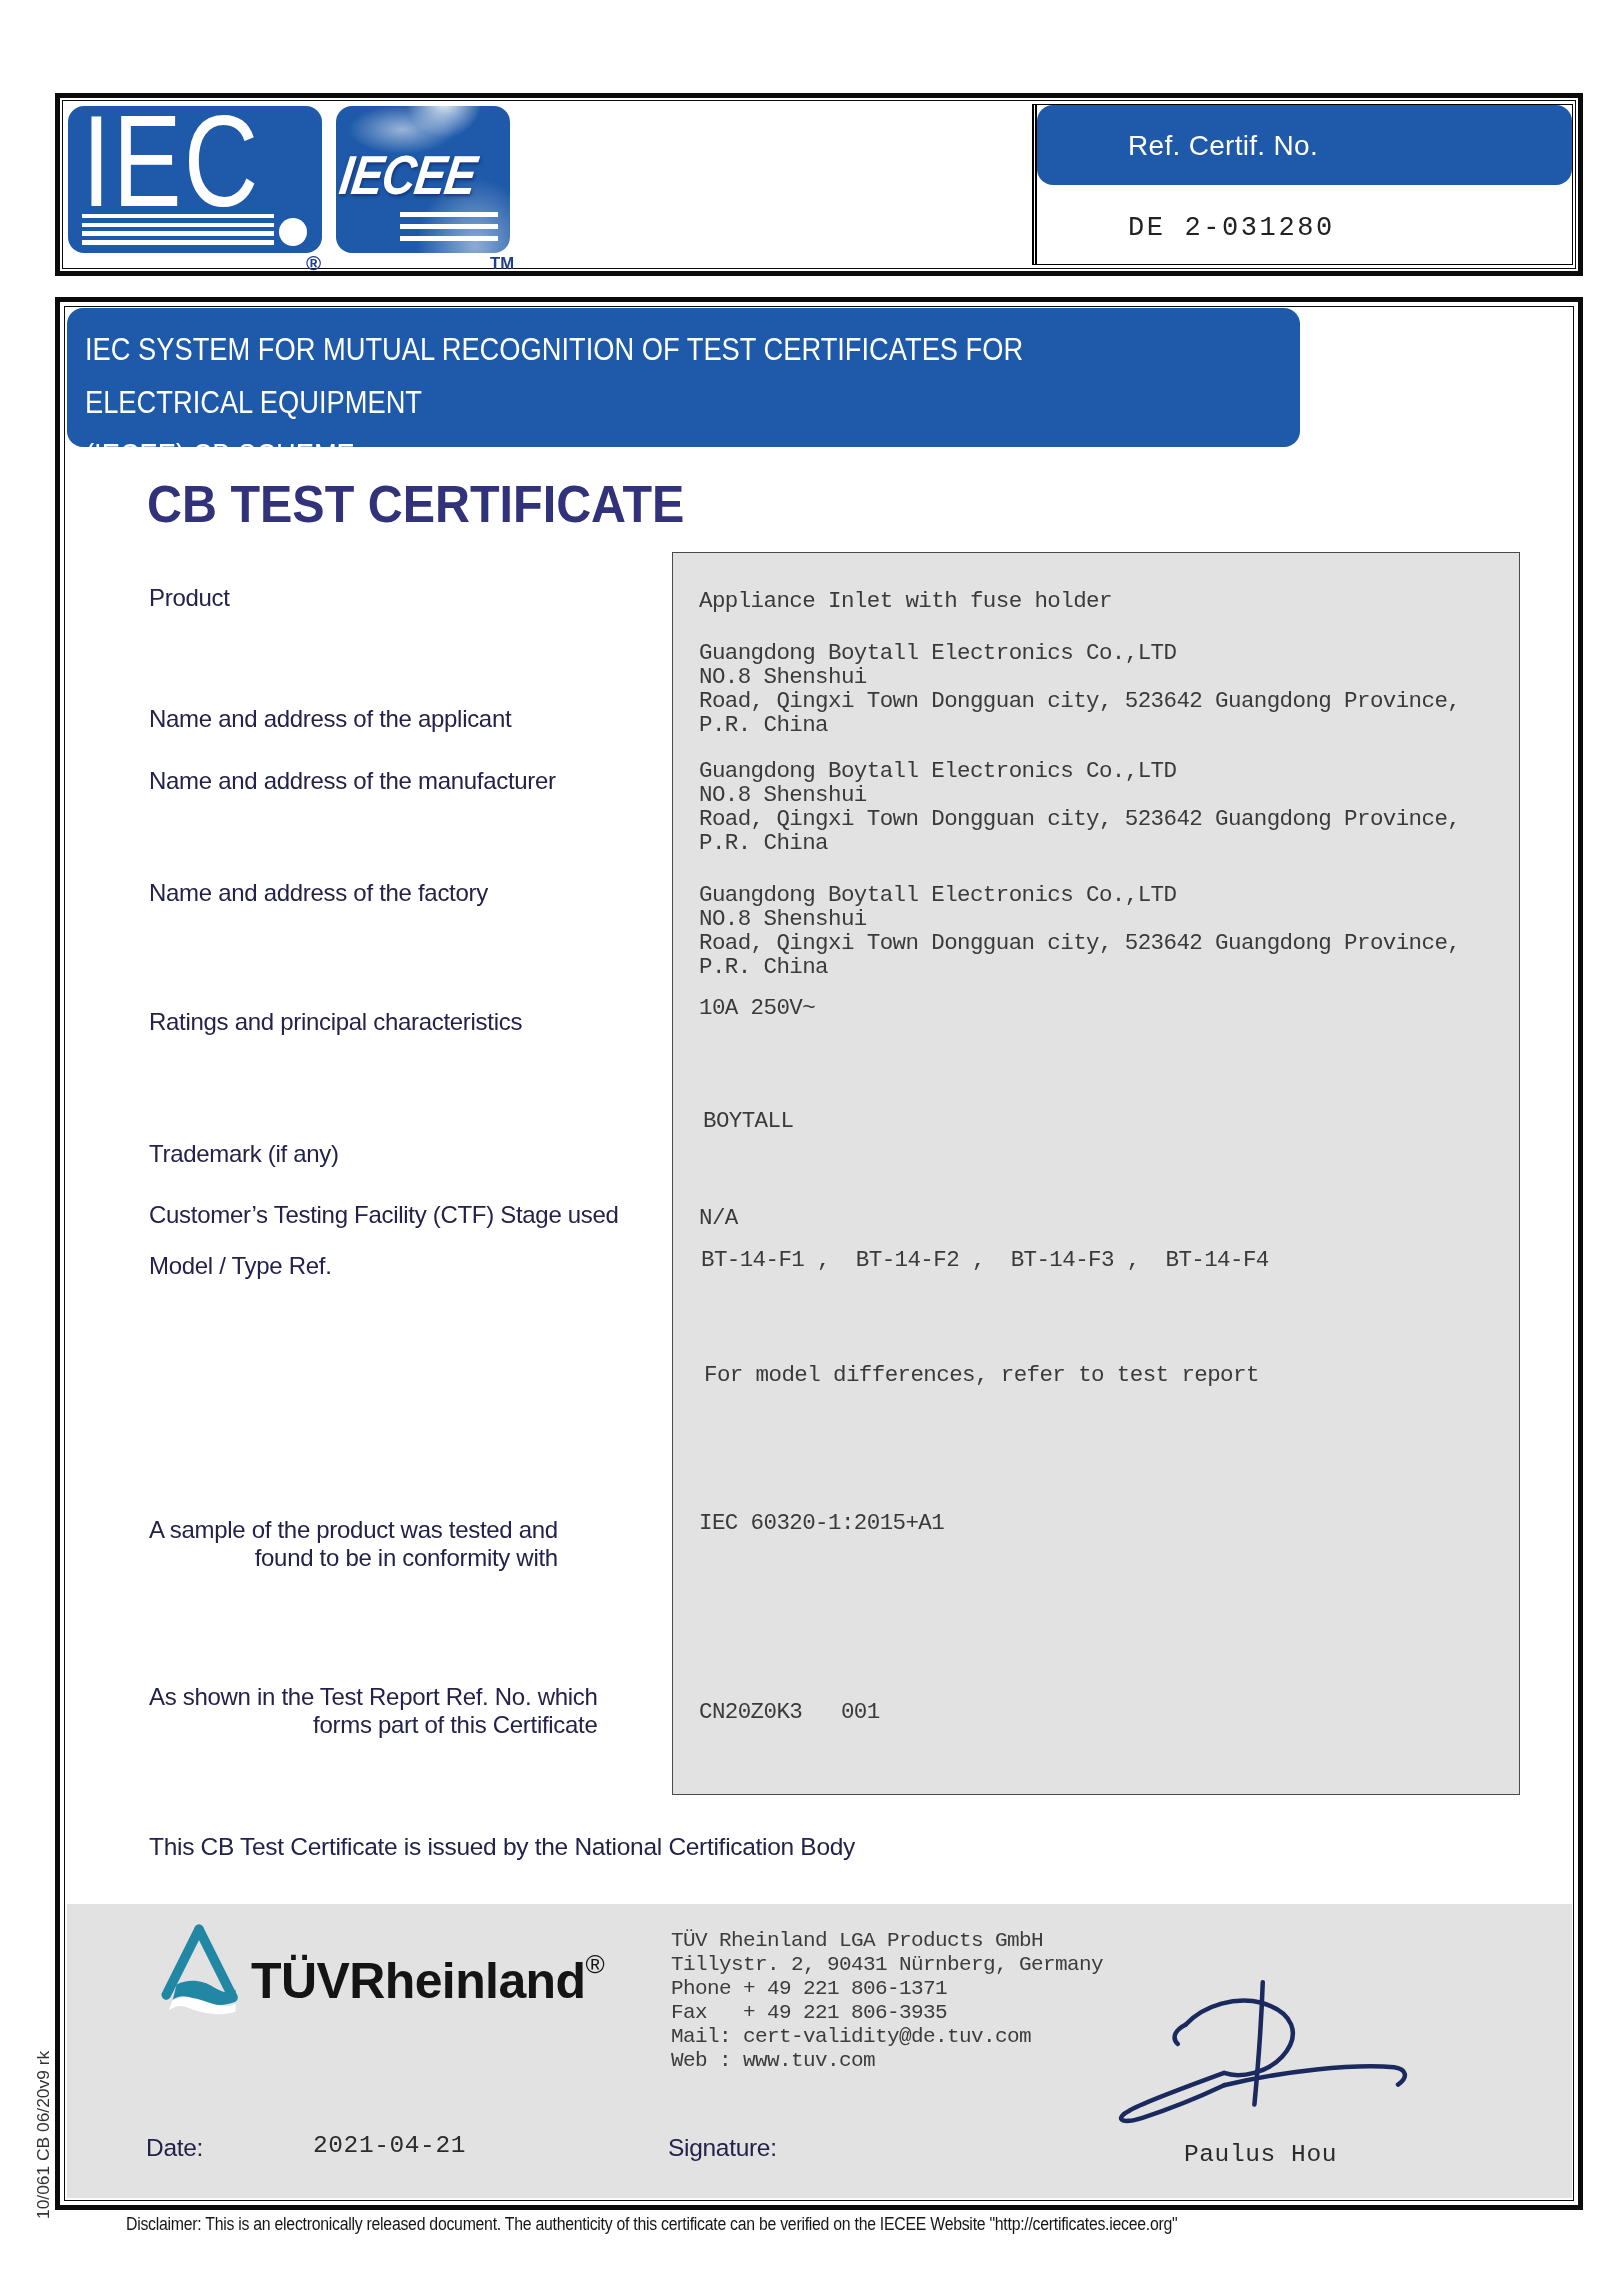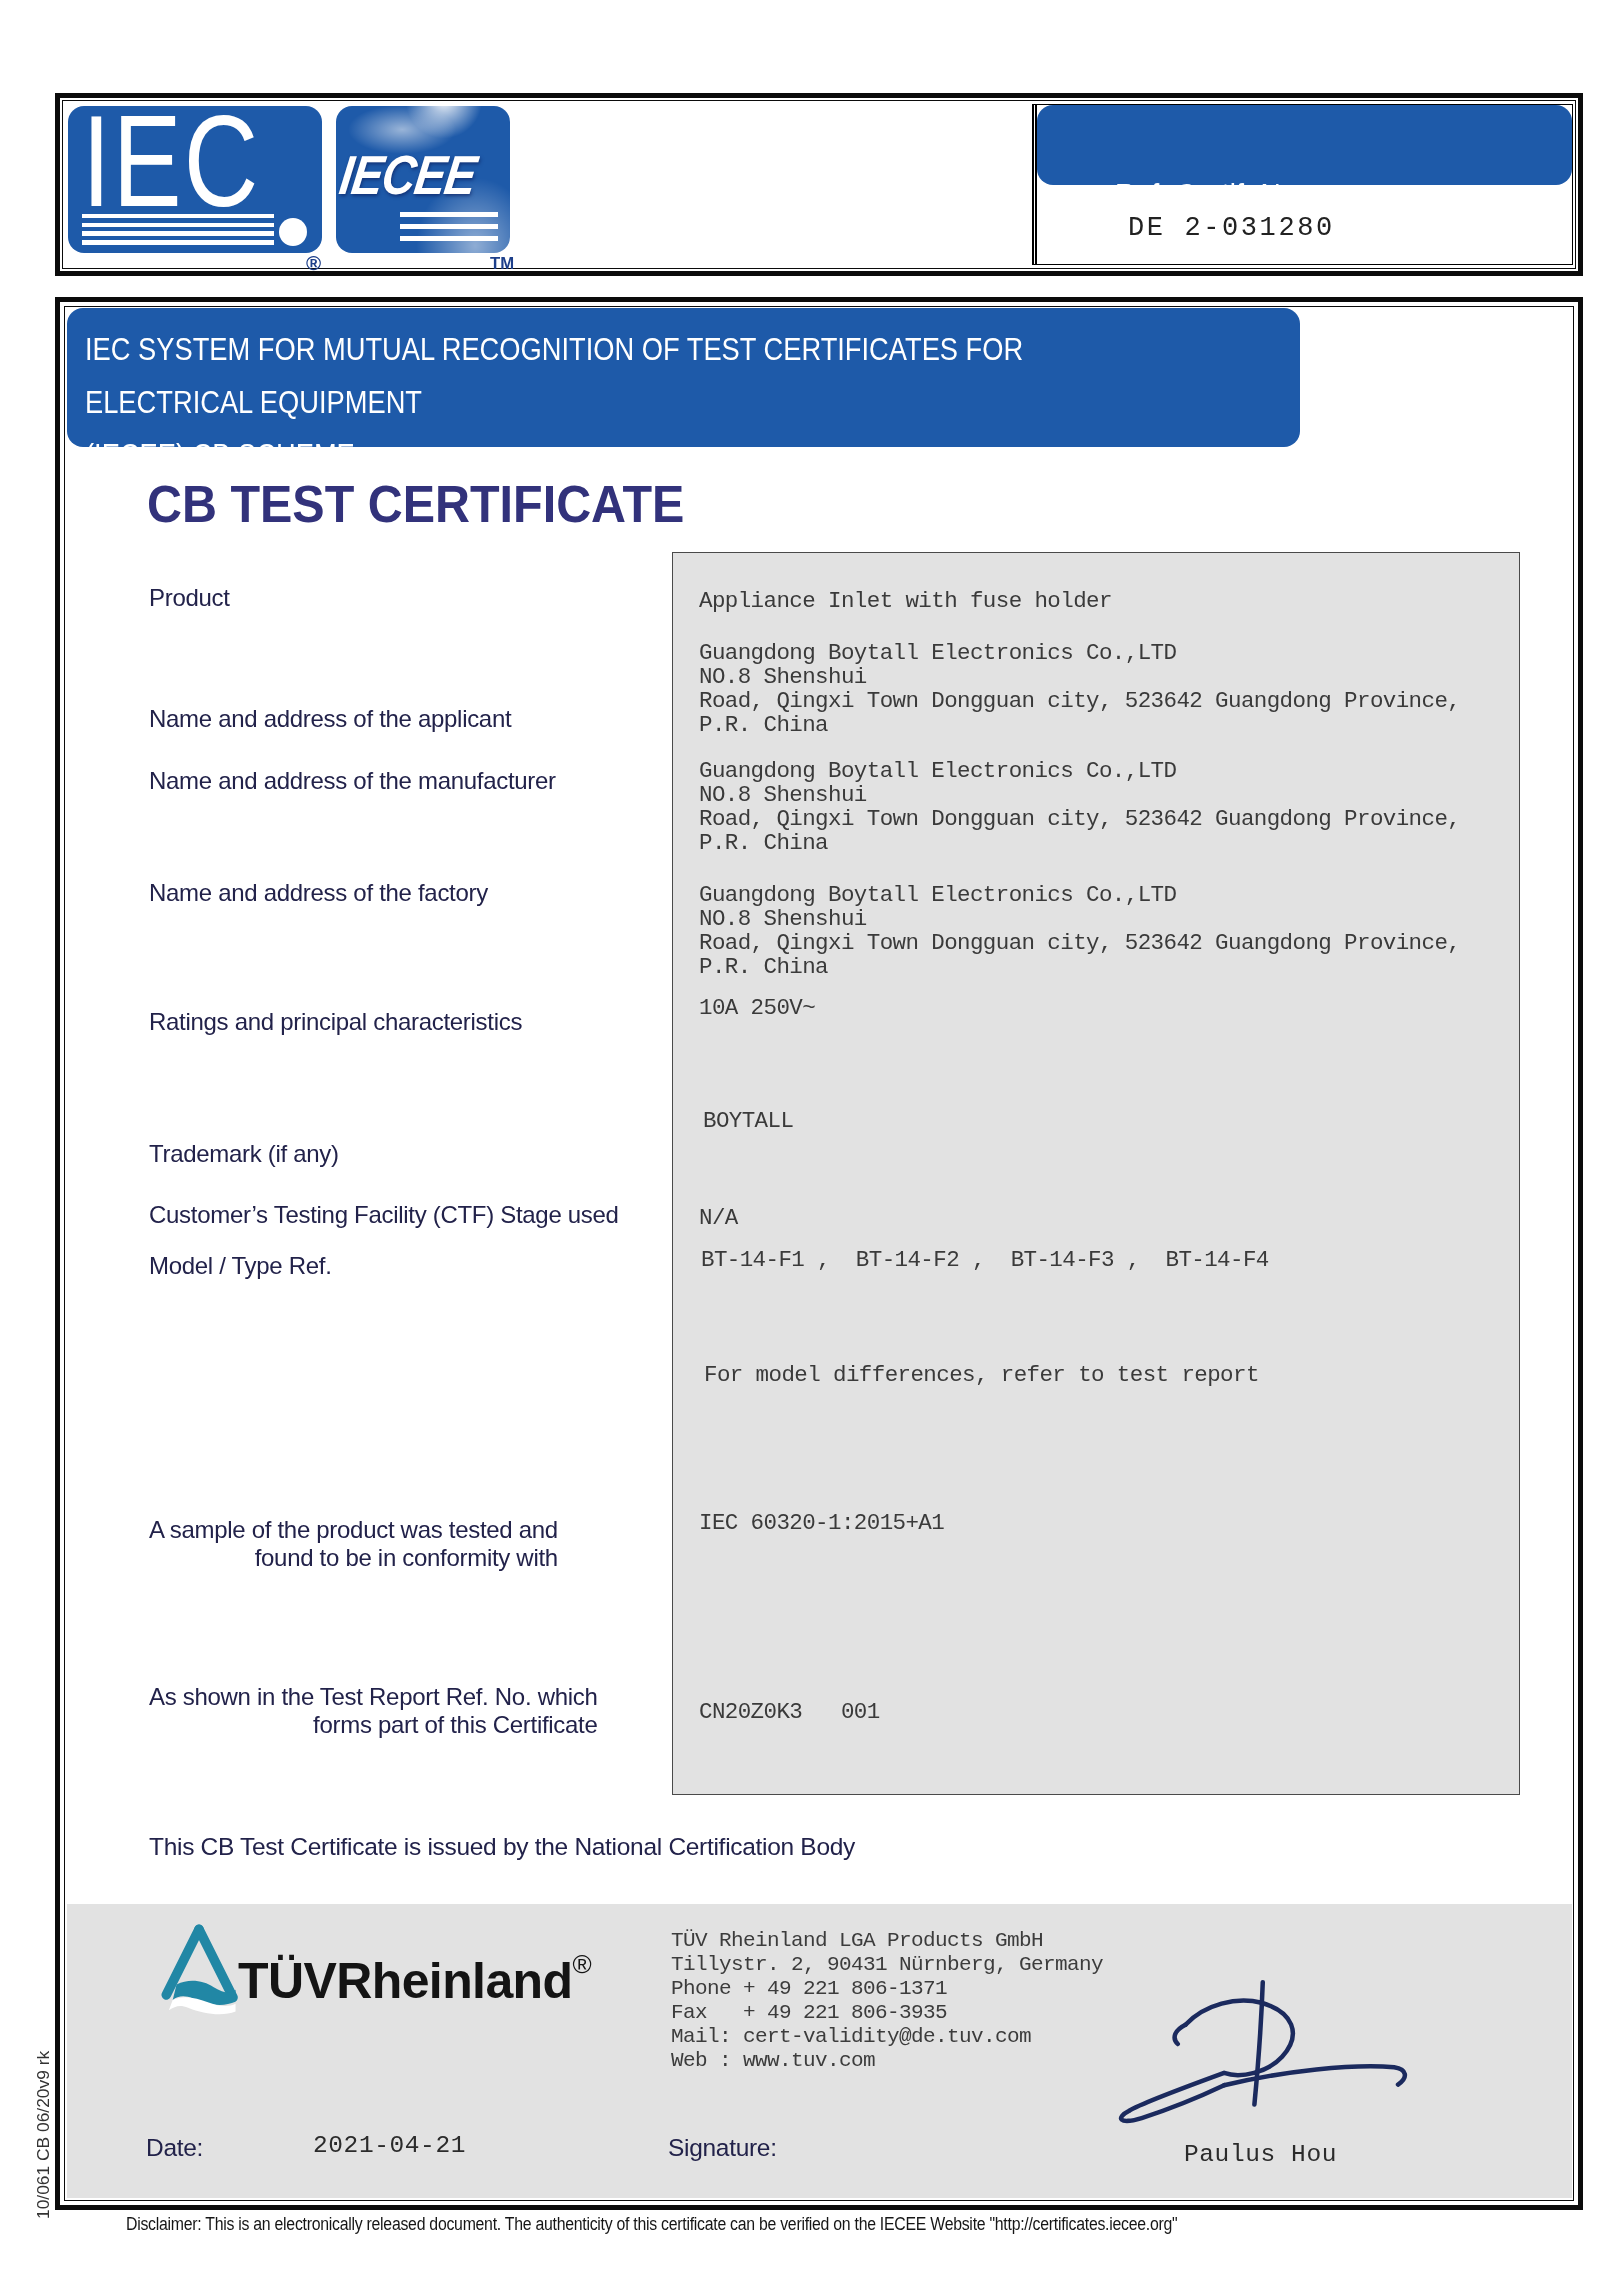--- a/index.html
+++ b/index.html
@@ -58,21 +58,21 @@
            radial-gradient(ellipse 77px 35px at 38% 16%, rgba(255,255,255,.55) 0%, rgba(255,255,255,0) 70%),
            radial-gradient(ellipse 84px 97px at 80% 95%, rgba(255,255,255,.5) 0%, rgba(255,255,255,0) 70%);">
       <div class="abs iecee-text" style="left:9px;top:37px;">IECEE</div>
       <div class="abs stripes3" style="right:11.6px;bottom:10.3px;width:98px;height:30px;"></div>
     </div>
     <div class="abs mark" style="left:430px;top:156px;font-size:16.7px;">TM</div>
 
     <div class="abs" style="left:972px;top:6.4px;width:541px;height:161px;border:1.9px solid #000;
          border-left:5.8px double #000;background:#fff;box-sizing:border-box;">
       <div class="abs blue" style="left:0;top:0;right:0;height:80px;">
-        <div class="abs refhead" style="left:78px;top:24.5px;margin-top:48px;">Ref. Certif. No.</div>
+        <div class="abs refhead" style="left:91px;top:24.5px;">Ref. Certif. No.</div>
       </div>
       <div class="abs refval" style="left:91px;top:108px;">DE  2-031280</div>
     </div>
   </div>
 
   <div class="box-outer" style="left:55px;top:297px;width:1528px;height:1913px;">
     <div class="box-inner" style="inset:3.9px;border-width:1.9px;"></div>
   </div>
 
   <div class="abs blue" style="left:67px;top:308px;width:1233px;height:139px;">
@@ -123,21 +123,21 @@
   <div class="abs gray-panel" style="left:67px;top:1904px;width:1505px;height:294px;">
 
     <div class="abs" style="left:90px;top:19.3px;width:84px;height:93px;">
       <svg width="84" height="93" viewBox="0 0 130 145">
         <path d="M65 10 L14 112" stroke="#2187a5" stroke-width="15" fill="none" stroke-linecap="round"></path>
         <path d="M65 10 L118 116" stroke="#2187a5" stroke-width="15" fill="none" stroke-linecap="round"></path>
         <path d="M30 96 C 50 86, 72 90, 88 100 C 104 110, 116 110, 122 104 L 122 122 C 104 132, 78 128, 56 118 C 42 112, 32 114, 24 120 Z" fill="#2187a5"></path>
         <path d="M24 120 C 40 112, 60 116, 80 124 C 98 131, 112 131, 122 126 L 122 138 C 102 146, 72 142, 48 132 C 36 127, 28 129, 18 136 Z" fill="#ffffff"></path>
       </svg>
     </div>
-    <div class="abs" style="left:171px;top:45px;text-align:center;">
+    <div class="abs" style="left:184px;top:45px;text-align:center;">
       <span class="tuv-word">TÜVRheinland</span><span class="tuv-word" style="font-size:26px;vertical-align:24.5px;font-weight:400;">®</span>
     </div>
 
     <div class="abs contact" style="left:604px;top:24.5px;">TÜV Rheinland LGA Products GmbH
 Tillystr. 2, 90431 Nürnberg, Germany
 Phone + 49 221 806-1371
 Fax   + 49 221 806-3935
 Mail: cert-validity@de.tuv.com
 Web : www.tuv.com</div>
 

